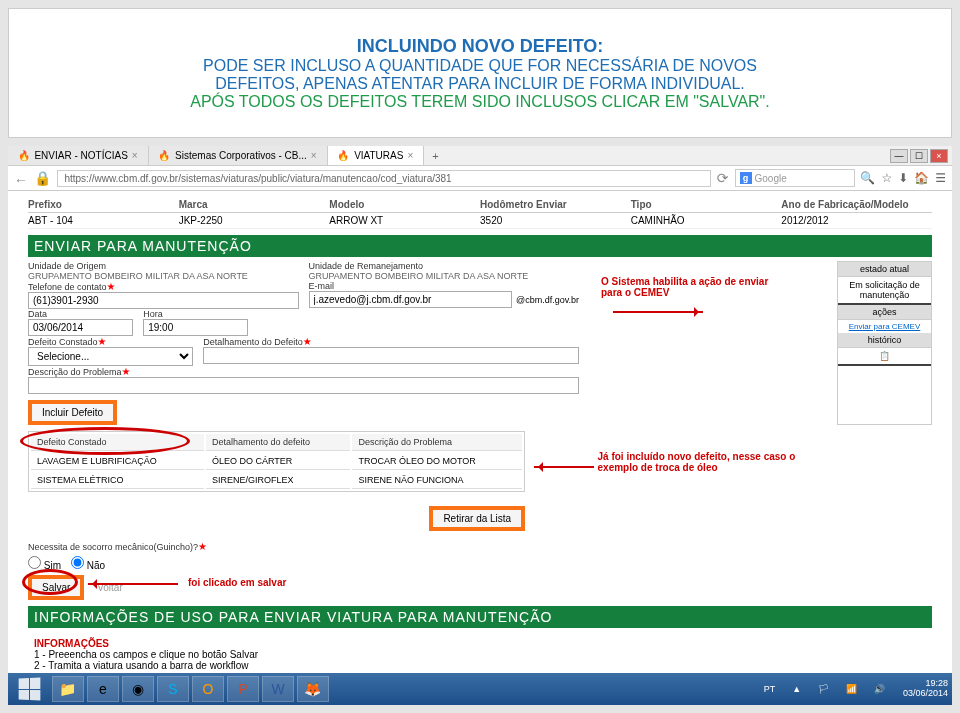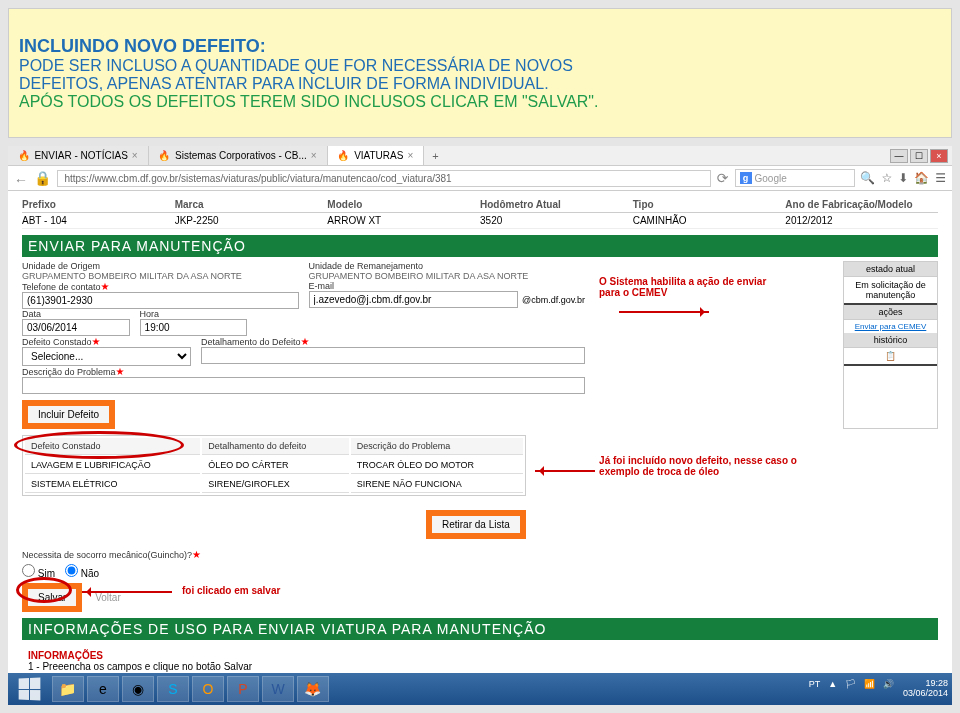--- a/index.html
+++ b/index.html
@@ -1,18 +1,18 @@
 <!DOCTYPE html>
 <html><head>
 <meta charset="utf-8">
 <style>
   * { margin: 0; padding: 0; box-sizing: border-box; font-family: Arial, sans-serif; }
   body { background: #e5e5e5; width: 960px; height: 713px; overflow: hidden; position: relative; }
   
-  .slide { background: #fef9c3; border: 1px solid #ccc; margin: 8px; height: 130px; display: flex; flex-direction: column; align-items: flex-start; justify-content: center; padding: 10px; }
+  .slide { background: #ffffff; border: 1px solid #ccc; margin: 8px; height: 130px; display: flex; flex-direction: column; align-items: center; justify-content: center; padding: 10px; }
   .slide-title { color: #1f6db5; font-size: 18px; font-weight: bold; text-align: center; }
   .slide-line2 { color: #1f6db5; font-size: 16px; text-align: center; }
   .slide-line3 { color: #1f6db5; font-size: 16px; text-align: center; }
   .slide-line4 { color: #1f9b4b; font-size: 16px; text-align: center; }
   
   .browser { background: #fff; margin: 8px 8px 0 8px; font-size: 11px; }
   .tabs { display: flex; background: #f0f0f0; border-bottom: 1px solid #ccc; align-items: center; }
   .tab { padding: 4px 10px; border-right: 1px solid #ccc; display: flex; align-items: center; gap: 4px; font-size: 10px; background: #e8e8e8; }
   .tab.active { background: #fff; }
   .tab-close { color: #888; cursor: pointer; }
@@ -21,21 +21,21 @@
   .win-btn { width: 18px; height: 14px; background: #ddd; border: 1px solid #aaa; font-size: 9px; display: flex; align-items: center; justify-content: center; }
   .win-close { background: #d9534f; color: #fff; }
   
   .urlbar { display: flex; align-items: center; padding: 3px 6px; gap: 6px; border-bottom: 1px solid #ccc; }
   .nav-arrow { color: #888; font-size: 14px; }
   .url-input { flex: 1; border: 1px solid #ccc; padding: 2px 6px; font-size: 10px; color: #666; background: #fff; }
   .search-box { width: 120px; border: 1px solid #ccc; padding: 2px 4px; font-size: 10px; color: #999; display:flex; align-items:center; gap:3px; }
   .g-icon { width:12px; height:12px; background:#4285f4; color:#fff; font-weight:bold; display:inline-flex; align-items:center; justify-content:center; font-size:9px; }
   .toolbar-icon { color: #666; font-size: 12px; }
   
-  .content { background: #fff; padding: 6px 14px; font-size: 10px; position: relative; }
+  .content { background: #fff; padding: 6px 20px; font-size: 10px; position: relative; }
   
   .header-row { display: flex; border-bottom: 1px solid #ccc; padding: 2px 0; font-size: 10px; }
   .header-row .col { flex: 1; font-weight: bold; color: #555; }
   .data-row { display: flex; padding: 2px 0; border-bottom: 1px solid #eee; }
   .data-row .col { flex: 1; }
   
   .section-bar { background: #15803d; color: #fff; padding: 3px 6px; font-size: 14px; letter-spacing: 1px; margin: 6px 0 4px 0; }
   
   .form-area { display: flex; gap: 14px; position: relative; }
   .form-left { flex: 1; }
@@ -49,40 +49,40 @@
   .side-panel { width: 95px; border: 1px solid #ccc; font-size: 9px; margin-left: 10px; }
   .side-header { background: #ddd; text-align: center; padding: 2px; border-bottom: 1px solid #ccc; }
   .side-item { padding: 3px 4px; border-bottom: 2px solid #404040; text-align: center; }
   .side-link { color: #06c; text-decoration: underline; cursor: pointer; text-align: center; padding: 2px; font-size: 8px; }
   
   .annotation { color: #c00; font-weight: bold; font-size: 10px; position: absolute; }
   .arrow-red { position: absolute; height: 2px; background: #c00; }
   .arrow-red::after { content: ''; position: absolute; right: -1px; top: -4px; border: 5px solid transparent; border-left-color: #c00; }
   .arrow-red-left::after { right: auto; left: -1px; border-left-color: transparent; border-right-color: #c00; }
   
-  .btn { border: 6px solid #f97316; background: #f5f5f5; padding: 3px 10px; font-size: 10px; cursor: pointer; }
+  .btn { border: 4px solid #f97316; background: #f5f5f5; padding: 3px 10px; font-size: 10px; cursor: pointer; }
   
   .defect-table { width: 55%; border: 1px solid #ccc; margin-top: 6px; }
   .defect-table th, .defect-table td { border-bottom: 1px solid #ddd; padding: 3px 6px; text-align: left; font-size: 9px; }
   .defect-table th { background: #f5f5f5; font-weight: normal; color: #333; }
   
   .circle-red { position: absolute; border: 3px solid #c00; border-radius: 50%; pointer-events: none; }
   
   .radio-row { display: flex; gap: 10px; align-items: center; font-size: 10px; margin: 4px 0; }
   
   .info-box { background: #fff; padding: 6px; font-size: 10px; }
   .info-title { color: #c00; font-weight: bold; }
   
   .taskbar { position: absolute; bottom: 8px; left: 8px; right: 8px; height: 32px; background: linear-gradient(#3a6ea5, #1d4e89); display: flex; align-items: center; padding: 0 4px; }
   .start-btn { width: 34px; height: 28px; display: flex; align-items: center; justify-content: center; }
   .win-logo { width: 22px; height: 22px; display: grid; grid-template-columns: 1fr 1fr; gap: 1px; transform: perspective(40px) rotateY(-10deg); }
   .win-logo div { background: rgba(255,255,255,0.85); }
   .task-icons { display: flex; gap: 3px; margin-left: 6px; }
   .task-icon { width: 32px; height: 26px; background: rgba(255,255,255,0.15); border: 1px solid rgba(255,255,255,0.2); display: flex; align-items: center; justify-content: center; font-size: 14px; }
-  .tray { margin-left: auto; display: flex; align-items: flex-start; gap: 8px; color: #fff; font-size: 9px; }
+  .tray { margin-left: auto; display: flex; align-items: center; gap: 17px; color: #fff; font-size: 9px; }
   .clock { text-align: right; line-height: 1.1; }
 </style>
 </head>
 <body>
 
 <div class="slide">
   <div class="slide-title">INCLUINDO NOVO DEFEITO:</div>
   <div class="slide-line2">PODE SER INCLUSO A QUANTIDADE QUE FOR NECESSÁRIA DE NOVOS</div>
   <div class="slide-line3">DEFEITOS, APENAS ATENTAR PARA INCLUIR DE FORMA INDIVIDUAL.</div>
   <div class="slide-line4">APÓS TODOS OS DEFEITOS TEREM SIDO INCLUSOS CLICAR EM "SALVAR".</div>
@@ -126,21 +126,21 @@
     <span class="toolbar-icon">⬇</span>
     <span class="toolbar-icon">🏠</span>
     <span class="toolbar-icon">☰</span>
   </div>
 
   <div class="content">
     <div class="header-row">
       <div class="col">Prefixo</div>
       <div class="col">Marca</div>
       <div class="col">Modelo</div>
-      <div class="col">Hodômetro Atual</div>
+      <div class="col">Hodômetro Enviar</div>
       <div class="col">Tipo</div>
       <div class="col">Ano de Fabricação/Modelo</div>
     </div>
     <div class="data-row">
       <div class="col">ABT - 104</div>
       <div class="col">JKP-2250</div>
       <div class="col">ARROW XT</div>
       <div class="col">3520</div>
       <div class="col">CAMINHÃO</div>
       <div class="col">2012/2012</div>
@@ -192,21 +192,21 @@
             <div class="field-label"><span>Detalhamento do Defeito</span><span class="star">★</span></div>
             <input class="field-input" style="">
           </div>
         </div>
         <div class="field-label"><span>Descrição do Problema</span><span class="star">★</span></div>
         <input class="field-input" style="">
         <button class="btn" style="margin-top:6px">Incluir Defeito</button>
       </div>
 
       <div style="position:relative;width:220px">
-        <div class="annotation" style="top:15px;left:0">
+        <div class="annotation" style="top:15px;left:8px">
           <div>O Sistema habilita a ação de enviar</div>
           <div>para o CEMEV</div>
         </div>
         <div class="arrow-red" style="top:50px;left:20px;width:90px"></div>
       </div>
 
       <div class="side-panel">
         <div class="side-header">estado atual</div>
         <div class="side-item">Em solicitação de manutenção</div>
         <div class="side-header">ações</div>

